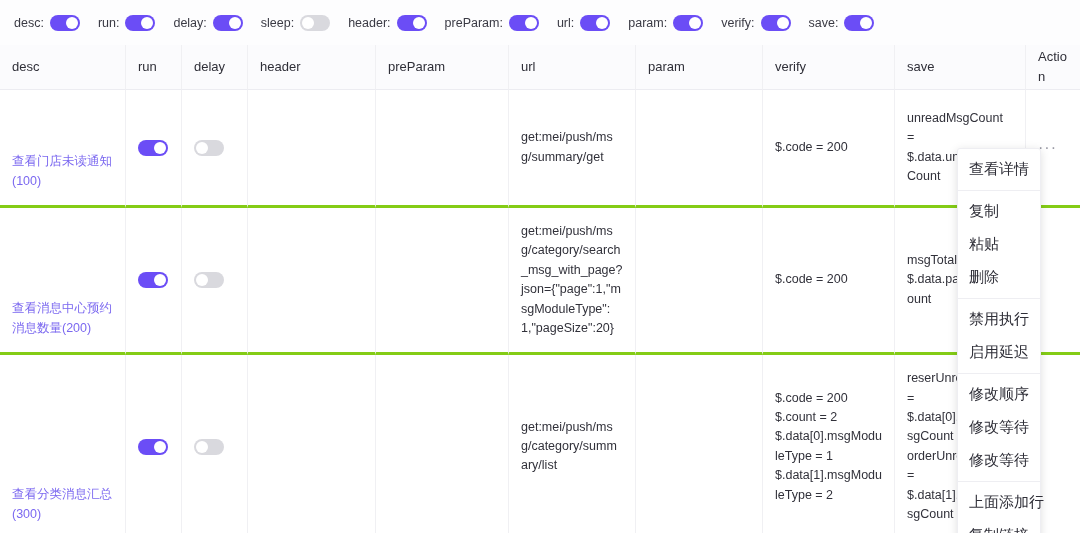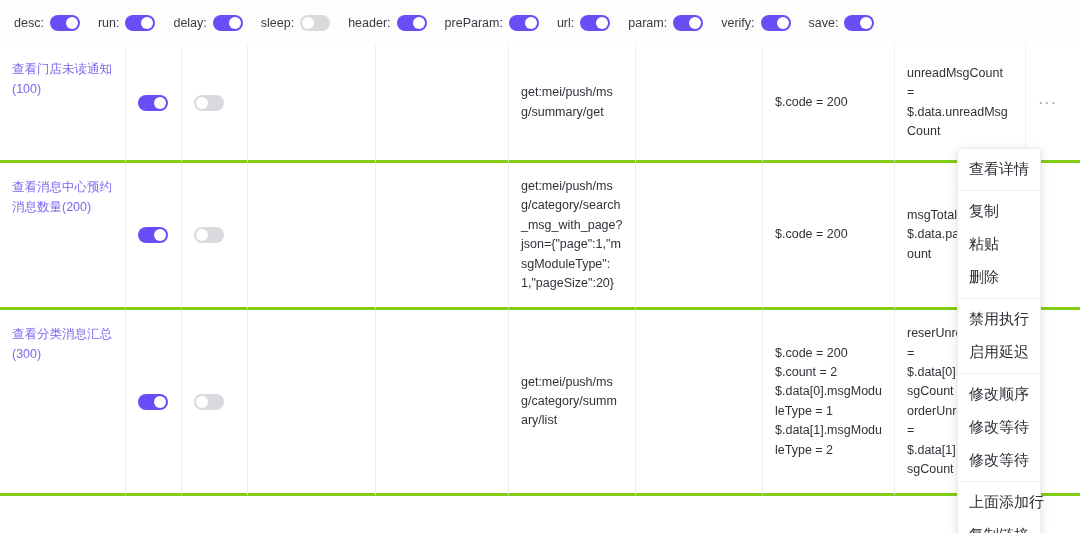--- a/index.html
+++ b/index.html
@@ -67,21 +67,21 @@
   .c-url      { width: 127px; }
   .c-param    { width: 127px; }
   .c-verify   { width: 132px; }
   .c-save     { width: 131px; }
   .c-action   { width: 54px; border-right: none; }
 
   .desc-link { color: #7b68f0; line-height: 1.6; }
 
   .row-body { min-height: 118px; }
   .row-body .cell { display: flex; align-items: center; }
-  .row-body .cell.c-desc { align-items: flex-start; }
+  .row-body .cell.c-desc { align-items: flex-end; }
 
   .mono-wrap { white-space: pre-wrap; word-break: break-all; }
 
   .action-dots {
     color: #9a9aa5; font-size: 16px; letter-spacing: 1px;
     line-height: 1; user-select: none;
   }
 
   
   .context-menu {
@@ -166,20 +166,32 @@
       </div>
       <div class="tool-item">
         <span class="tool-label">save:</span>
         <span class="switch">
           <span class="knob"></span>
         </span>
       </div>
     </div>
 
   <div class="table">
+    <div class="row head-row" id="head-row">
+        <div class="cell c-desc">desc</div>
+        <div class="cell c-run">run</div>
+        <div class="cell c-delay">delay</div>
+        <div class="cell c-header">header</div>
+        <div class="cell c-preparam">preParam</div>
+        <div class="cell c-url">url</div>
+        <div class="cell c-param">param</div>
+        <div class="cell c-verify">verify</div>
+        <div class="cell c-save">save</div>
+        <div class="cell c-action">Action</div>
+      </div>
     <div id="body-rows">
         <div class="row row-body">
           <div class="cell c-desc">
             <span class="desc-link">查看门店未读通知(100)</span>
           </div>
           <div class="cell c-run">
             <span class="switch">
               <span class="knob"></span>
             </span>
           </div>

